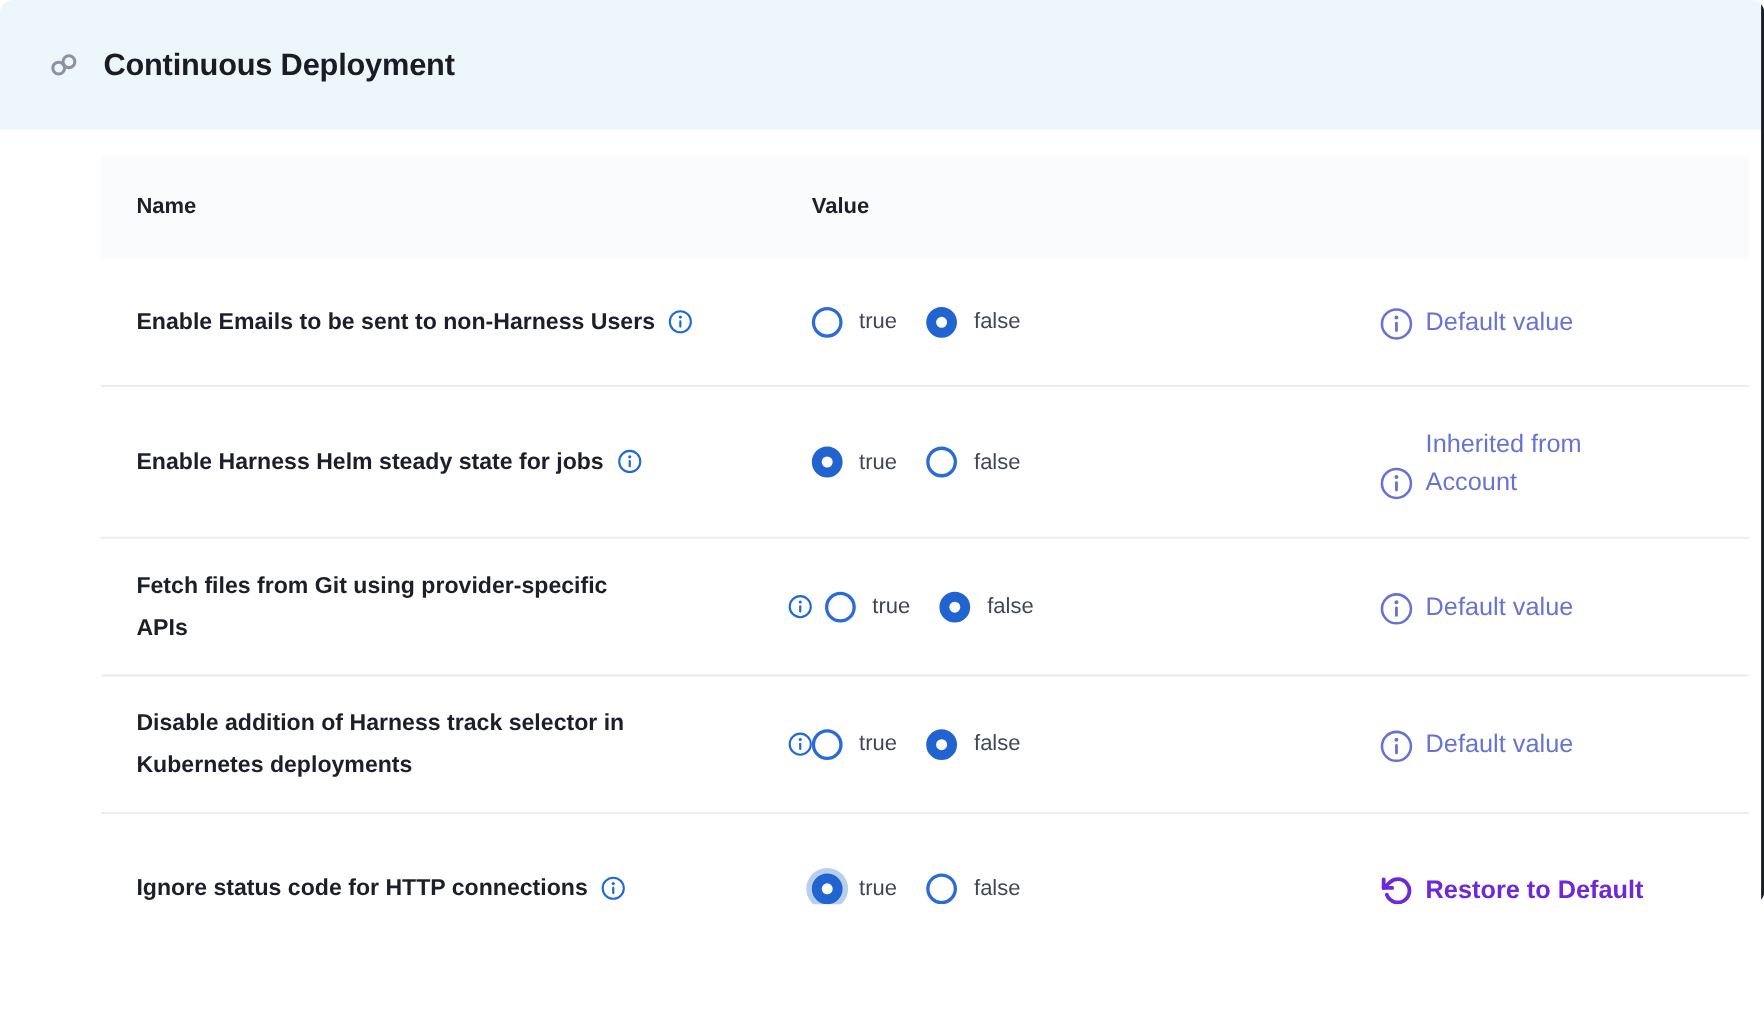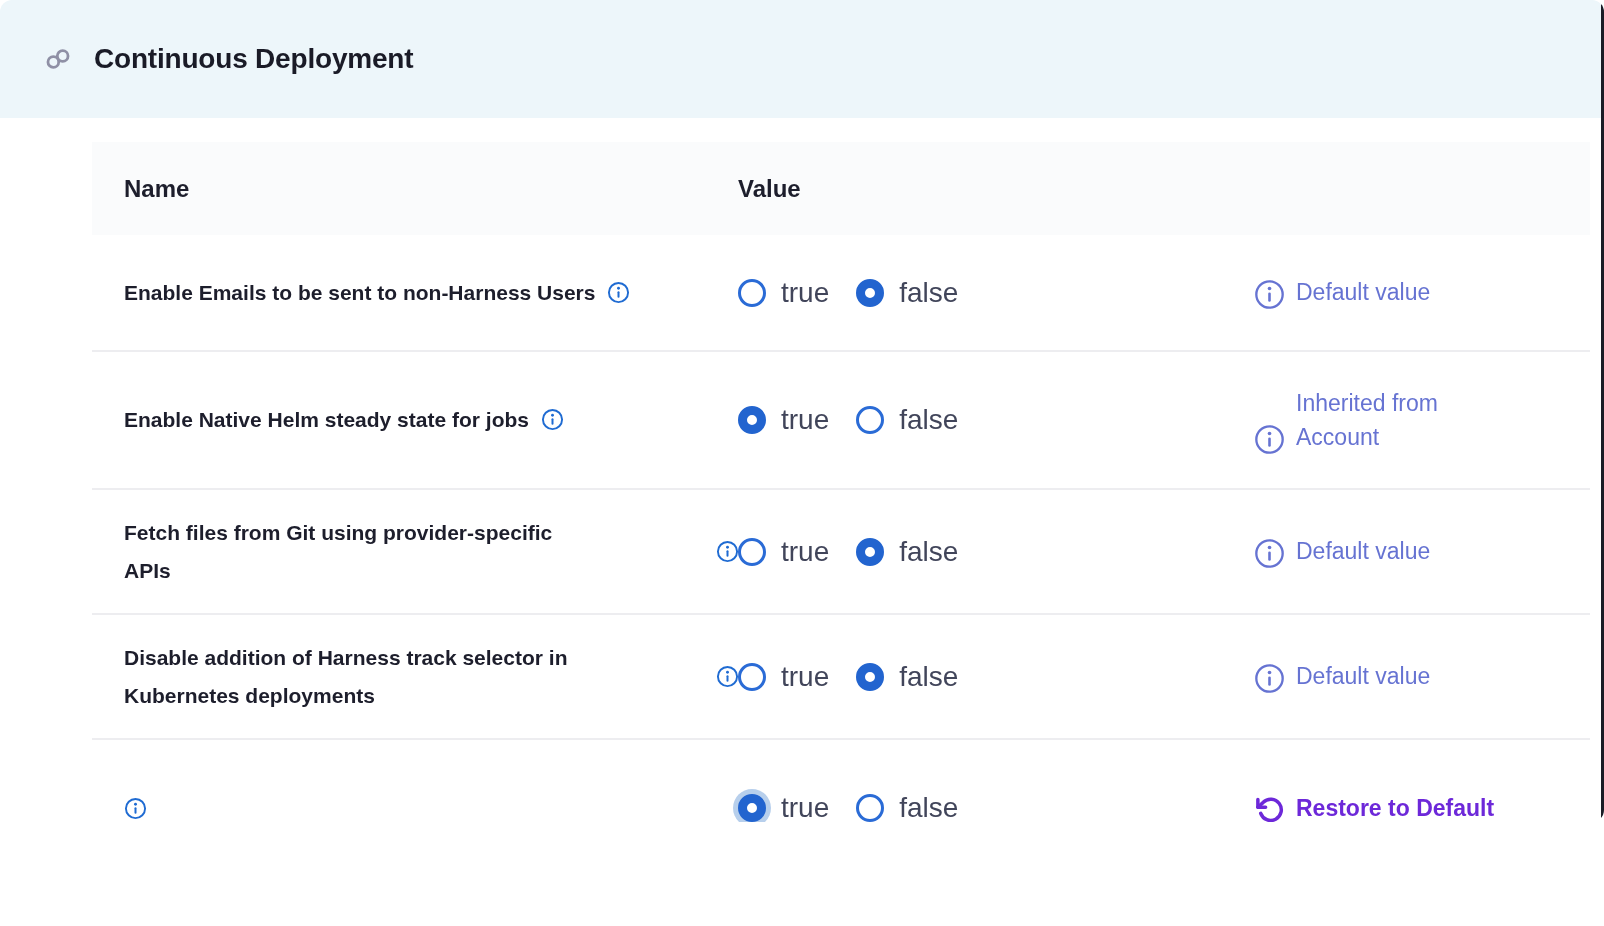--- a/index.html
+++ b/index.html
@@ -40,31 +40,31 @@
 
   
   .settings-table { margin: 24px 14px 0 92px; width: 1498px; }
 
   .thead {
     height: 93px;
     background: #fafbfc;
     display: flex; align-items: center;
     padding-left: 32px;
   }
-  .th { font-size: 24px; font-weight: 700; color: #1d1e2c; }
+  .th { font-size: 20px; font-weight: 700; color: #1d1e2c; }
   .th-name { width: 614px; }
 
   .row {
     display: flex; align-items: center;
     padding-left: 32px;
     border-bottom: 2px solid #ededf0;
   }
   .row:nth-child(1) { min-height: 117px; }
   .row:nth-child(2) { min-height: 138px; }
-  .row:nth-child(3) { min-height: 125px; }
+  .row:nth-child(3) { min-height: 125px; gap: 12px; }
   .row:nth-child(4) { min-height: 125px; }
   .row:nth-child(5) { min-height: 138px; }
 
   .name-cell {
     width: 614px; flex: 0 0 614px;
     display: flex; align-items: center; gap: 12px;
   }
   .name-text {
     font-size: 21px; font-weight: 700; color: #1d1e2c;
     line-height: 1.8; white-space: pre-line;
@@ -77,21 +77,21 @@
     display: flex; align-items: center;
     width: 400px; flex: 0 0 400px;
   }
   .radio-option { display: flex; align-items: center; margin-right: 27px; cursor: pointer; }
   .radio {
     width: 28px; height: 28px; border-radius: 50%;
     border: 3px solid #2a6bd6; background: #ffffff;
   }
   .radio.selected { border: 9px solid #2264cf; }
   .radio.focused { box-shadow: 0 0 0 5px #b7cfec; }
-  .radio-label { margin-left: 15px; font-size: 28px; color: #41455a; }
+  .radio-label { margin-left: 15px; font-size: 20px; color: #41455a; }
 
   .status-cell {
     margin-left: auto;
     width: 336px; flex: 0 0 336px;
     display: flex; align-items: flex-end; gap: 11px;
   }
   .status-label { font-size: 23px; line-height: 1.5; white-space: pre-line; }
   .status-icon { width: 31px; height: 31px; flex: 0 0 auto; }
   .restore-icon { display: none; }
   .status-default,  .status-inherited { color: #6673d2; }
@@ -145,21 +145,21 @@
         <circle cx="12" cy="7.4" r="1.4" fill="currentColor"></circle>
         <rect x="11" y="10.4" width="2" height="7.2" rx="1" fill="currentColor"></rect>
       </svg>
 
       <span class="status-label">Default value</span>
     </div>
   </div>
 
   <div class="row">
     <div class="name-cell">
-      <span class="name-text">Enable Native Helm steady state for jobs</span>
+      <span class="name-text">Enable Harness Helm steady state for jobs</span>
       <svg class="row-info-icon" viewBox="0 0 24 24">
         <circle cx="12" cy="12" r="10" fill="none" stroke="currentColor" stroke-width="2"></circle>
         <circle cx="12" cy="7.6" r="1.5" fill="currentColor"></circle>
         <rect x="10.95" y="10.6" width="2.1" height="7" rx="1.05" fill="currentColor"></rect>
       </svg>
     </div>
 
     <div class="value-cell">
       <div class="radio-option">
         <span class="radio selected"></span>
@@ -244,20 +244,21 @@
         <circle cx="12" cy="7.4" r="1.4" fill="currentColor"></circle>
         <rect x="11" y="10.4" width="2" height="7.2" rx="1" fill="currentColor"></rect>
       </svg>
 
       <span class="status-label">Default value</span>
     </div>
   </div>
 
   <div class="row">
     <div class="name-cell">
+      <span class="name-text">Ignore status code for HTTP connections</span>
       <svg class="row-info-icon" viewBox="0 0 24 24">
         <circle cx="12" cy="12" r="10" fill="none" stroke="currentColor" stroke-width="2"></circle>
         <circle cx="12" cy="7.6" r="1.5" fill="currentColor"></circle>
         <rect x="10.95" y="10.6" width="2.1" height="7" rx="1.05" fill="currentColor"></rect>
       </svg>
     </div>
 
     <div class="value-cell">
       <div class="radio-option">
         <span class="radio selected focused"></span>

